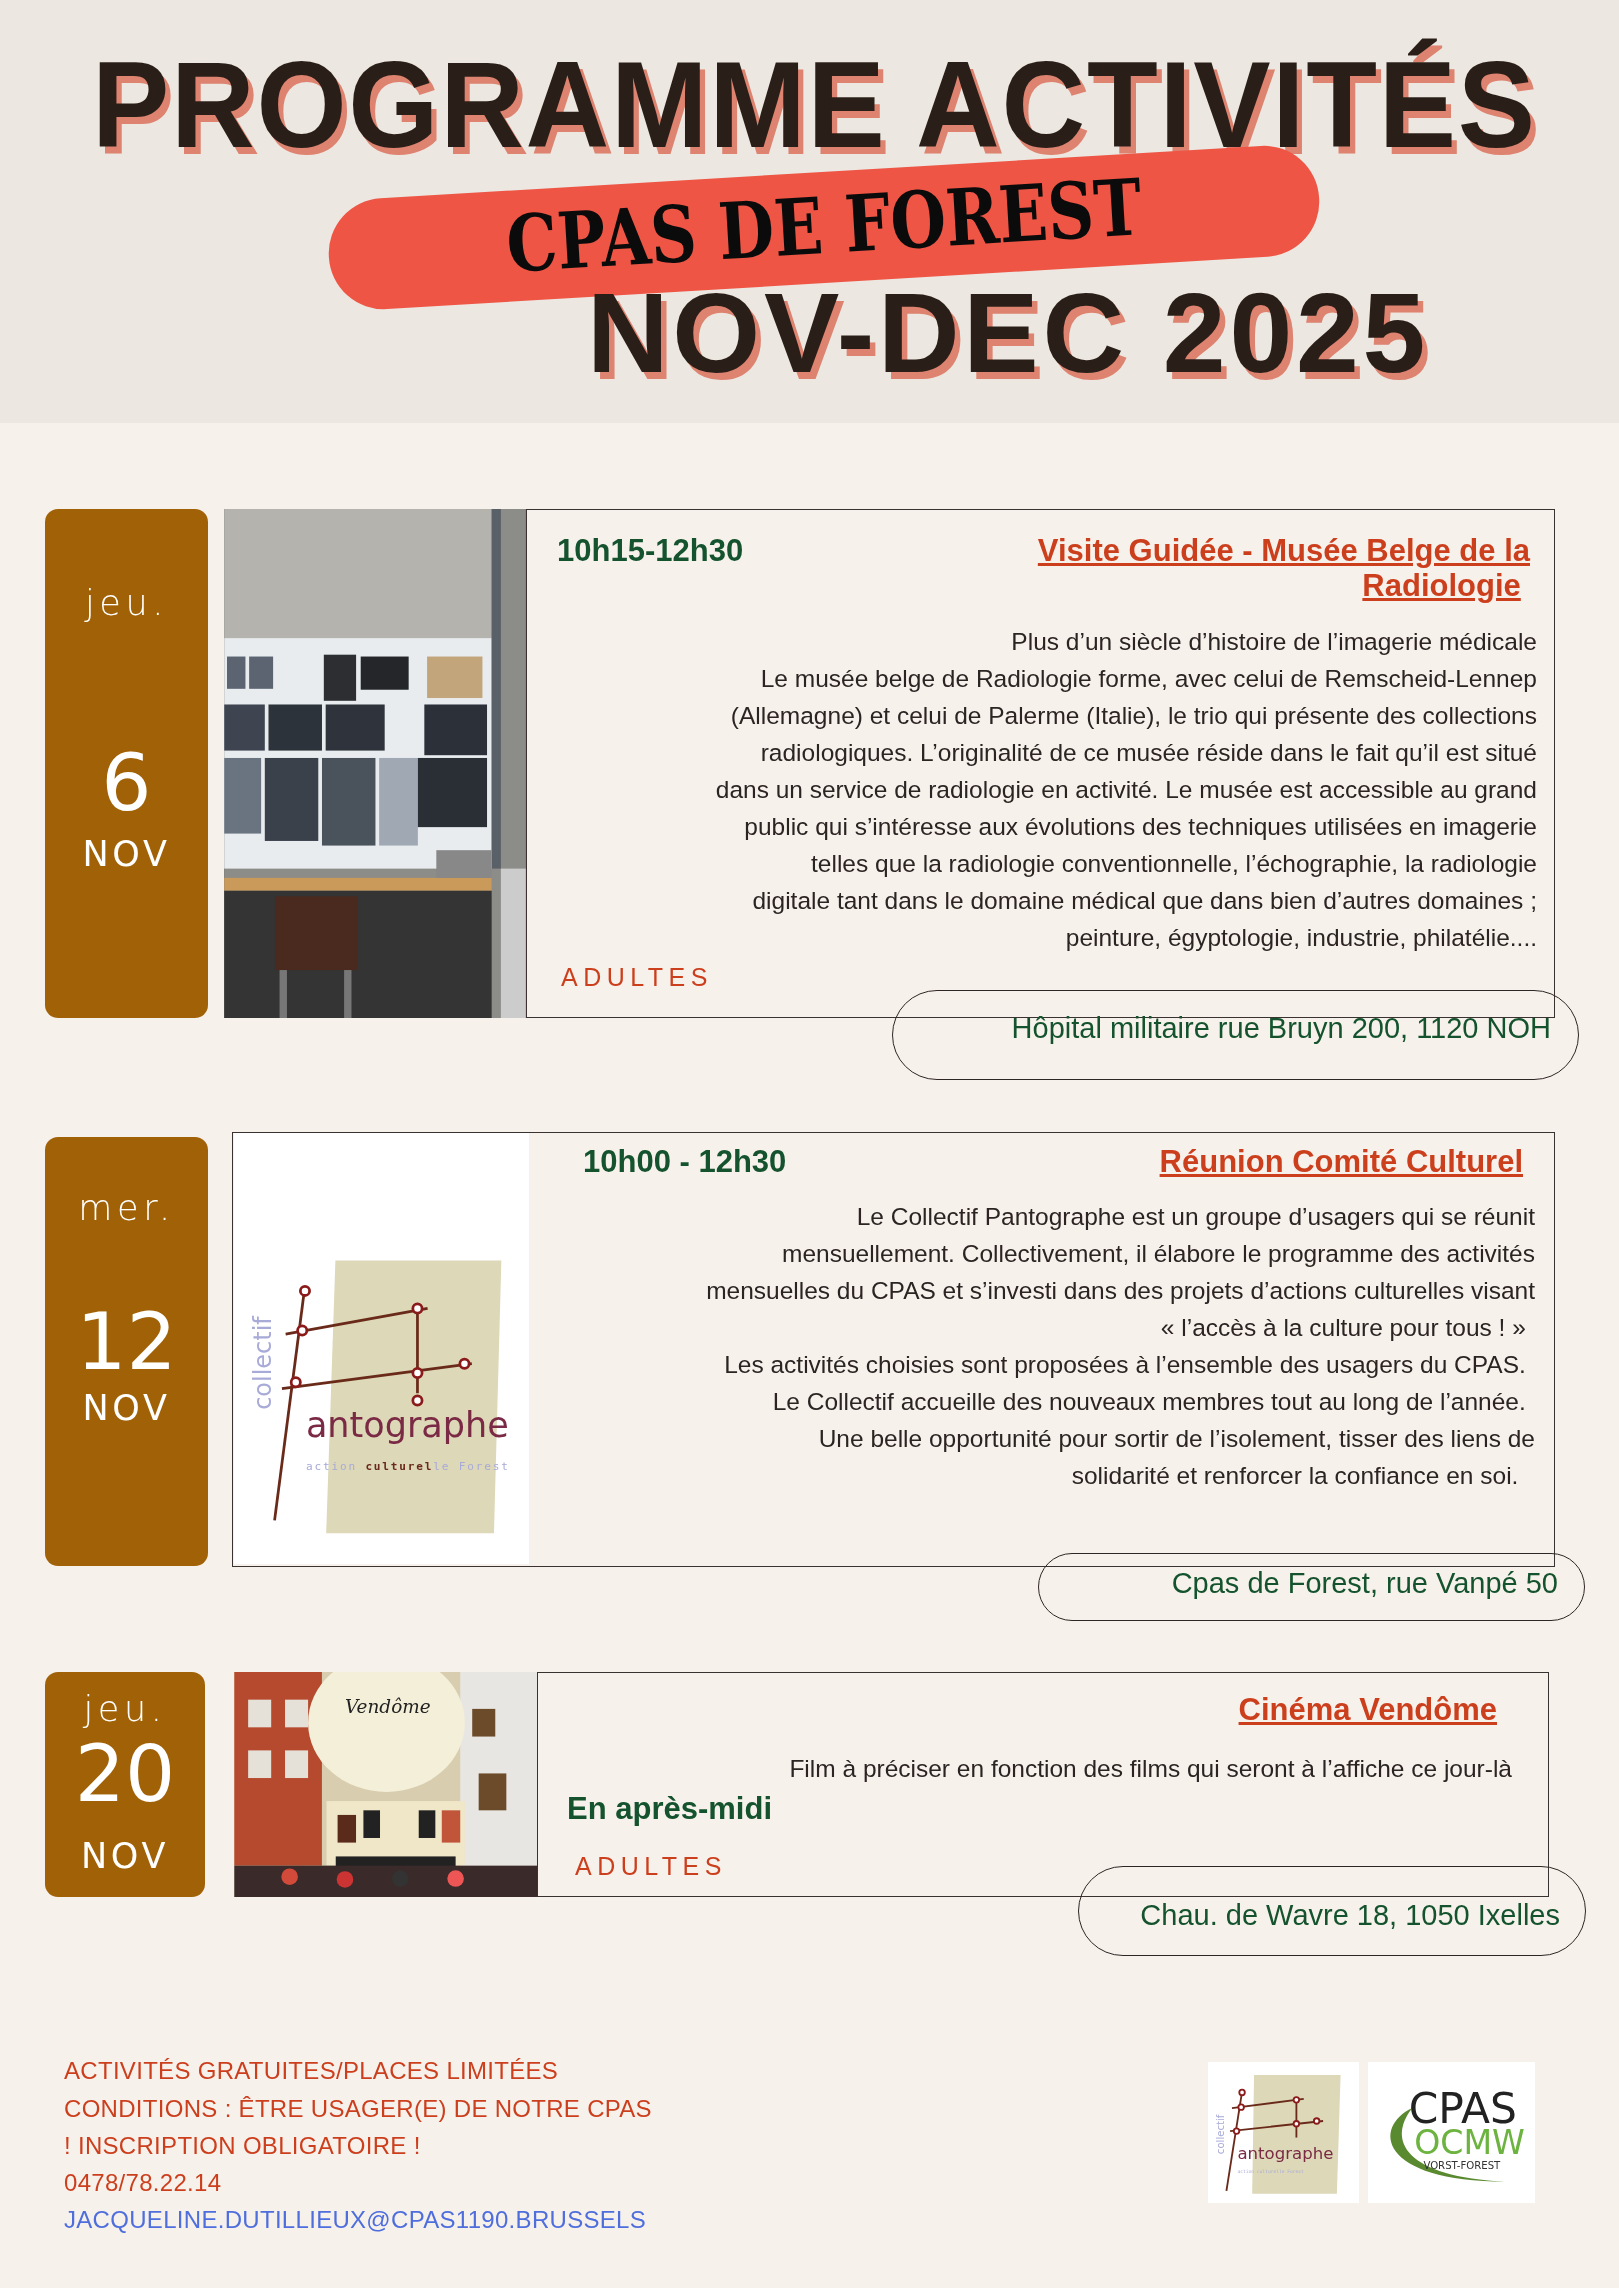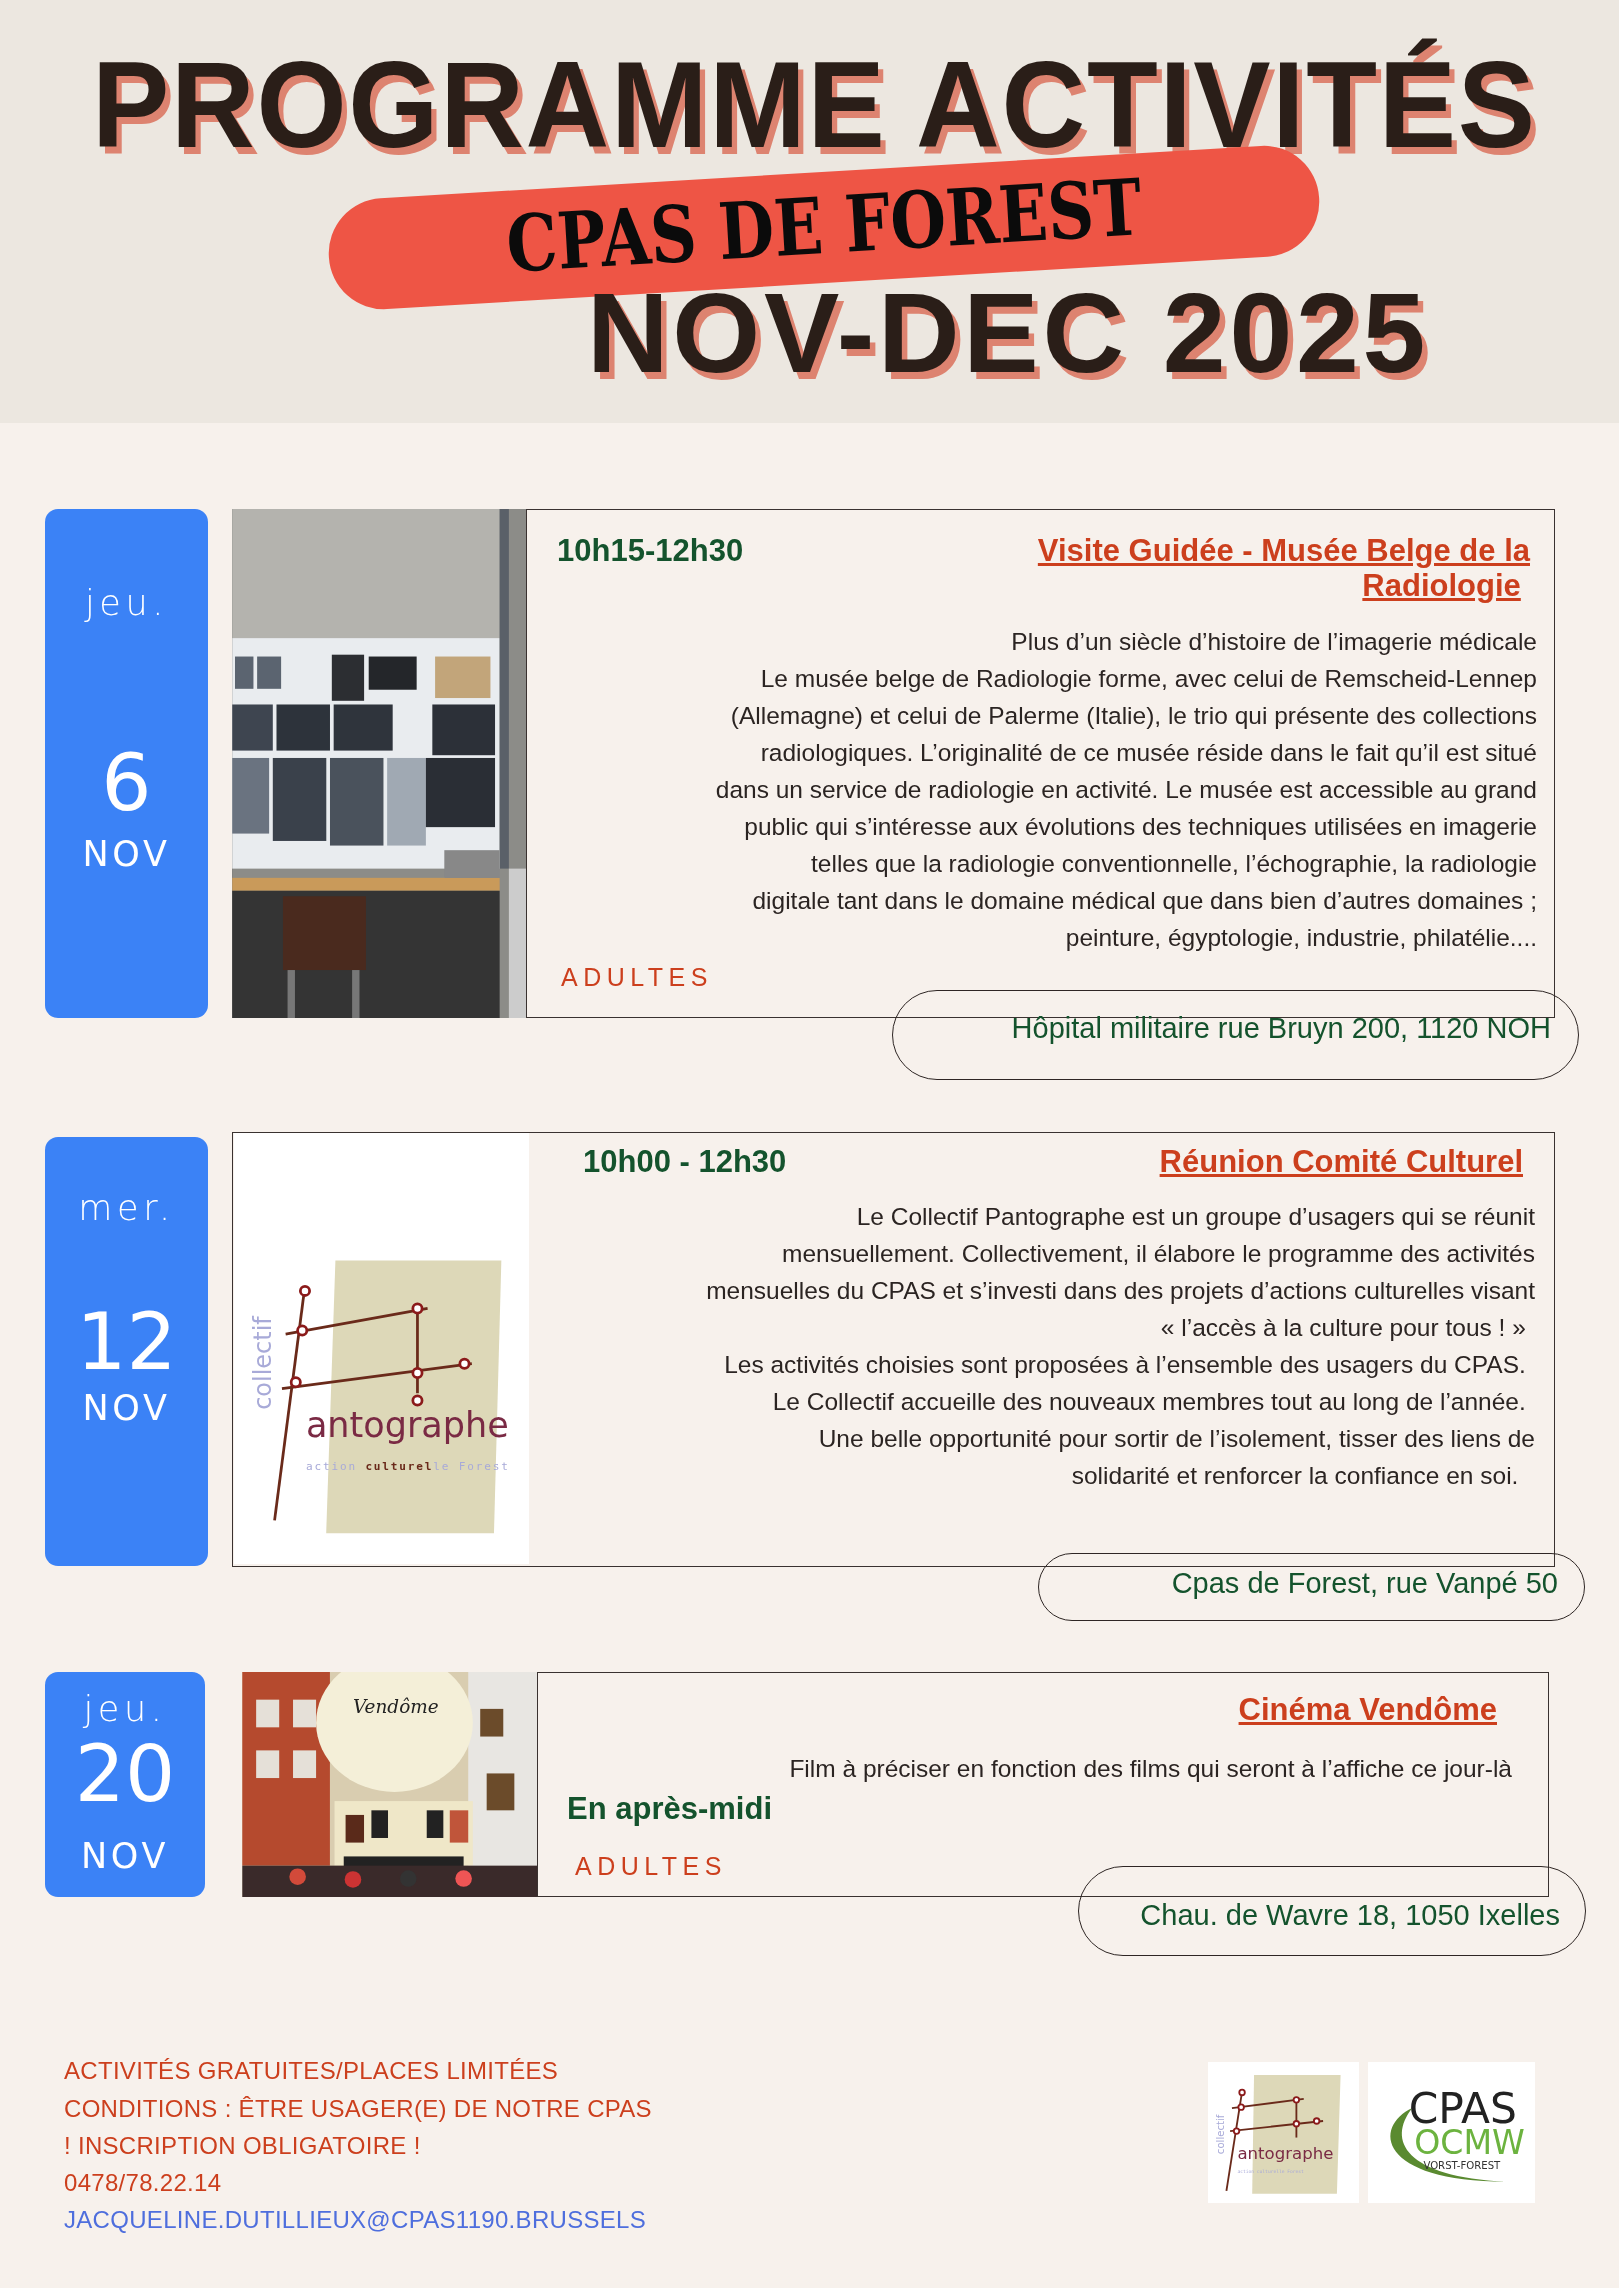--- a/index.html
+++ b/index.html
@@ -5,34 +5,34 @@
   html,body{margin:0;padding:0;}
   body{width:1620px;height:2289px;position:relative;background:#F7F1EC;overflow:hidden;font-family:"DejaVu Sans",sans-serif;}
   .abs{position:absolute;}
   
   .header{left:0;top:0;width:1620px;height:423px;background:#ECE7E0;}
   .title-main{left:92px;top:44px;width:1477px;font-family:"Liberation Sans",sans-serif;font-weight:bold;font-size:122px;letter-spacing:1.8px;color:#2A1E18;text-shadow:5.5px 6.5px 0 #DD8370;white-space:nowrap;line-height:1;transform:scaleX(0.95);transform-origin:left top;}
   .pill{left:328px;top:172px;width:992px;height:111px;background:#EE5545;border-radius:55px;transform:rotate(-3.4deg);transform-origin:center;}
   .pill-text{left:328px;top:166px;width:992px;height:120px;text-align:center;font-family:"DejaVu Serif",serif;font-weight:bold;font-size:78px;line-height:120px;color:#0B0B0B;transform:rotate(-3.4deg) scaleX(0.82);white-space:nowrap;}
   .title-date{left:587px;top:277px;width:941px;font-family:"Liberation Sans",sans-serif;font-weight:bold;font-size:113px;letter-spacing:3.7px;color:#2A1E18;text-shadow:5.5px 6.5px 0 #DD8370;white-space:nowrap;line-height:1;}
   
-  .datebox{background:#3b82f6;border-radius:13px;color:#fff;text-align:center;}
+  .datebox{background:#a16207;border-radius:13px;color:#fff;text-align:center;}
   .dow{font-family:"DejaVu Sans",sans-serif;font-weight:300;letter-spacing:4.6px;font-size:35px;position:absolute;left:0;width:100%;}
   .day{font-family:"DejaVu Sans",sans-serif;font-size:79px;position:absolute;left:0;width:100%;line-height:1;}
   .mon{font-family:"DejaVu Sans",sans-serif;font-size:35px;letter-spacing:3.7px;position:absolute;left:0;width:100%;}
   
   .tbox{border:1.8px solid #3A3230;box-sizing:border-box;background:#F7F1EC;}
   .time{font-family:"Liberation Sans",sans-serif;font-weight:bold;font-size:31px;color:#14532d;position:absolute;white-space:nowrap;}
   .ev-title{font-family:"Liberation Sans",sans-serif;font-weight:bold;font-size:31px;color:#CC3F1D;position:absolute;text-align:right;line-height:35px;text-decoration:underline;}
   .desc{font-family:"Liberation Sans",sans-serif;font-size:24.5px;color:#2B2422;position:absolute;text-align:right;line-height:37px;white-space:nowrap;}
   .aud{font-family:"Liberation Sans",sans-serif;font-size:25px;letter-spacing:5.5px;color:#CC3F1D;position:absolute;}
   .addr{border:1.8px solid #2E2624;border-radius:46px;box-sizing:border-box;}
   .addr-text{font-family:"Liberation Sans",sans-serif;font-size:29px;color:#14532d;position:absolute;white-space:nowrap;text-align:right;}
   
-  .img{overflow:hidden;margin-left:8px;}
+  .img{overflow:hidden;}
   
   .foot{font-family:"Liberation Sans",sans-serif;font-size:24px;color:#CC3F1D;position:absolute;left:64px;white-space:nowrap;letter-spacing:0.3px;}
   .foot.email{color:#4E6EDD;}
   .logo-box{background:#fff;}
 </style>
 </head>
 <body>
 
 <div class="abs header"></div>
 <div class="abs title-main">PROGRAMME ACTIVITÉS</div>

